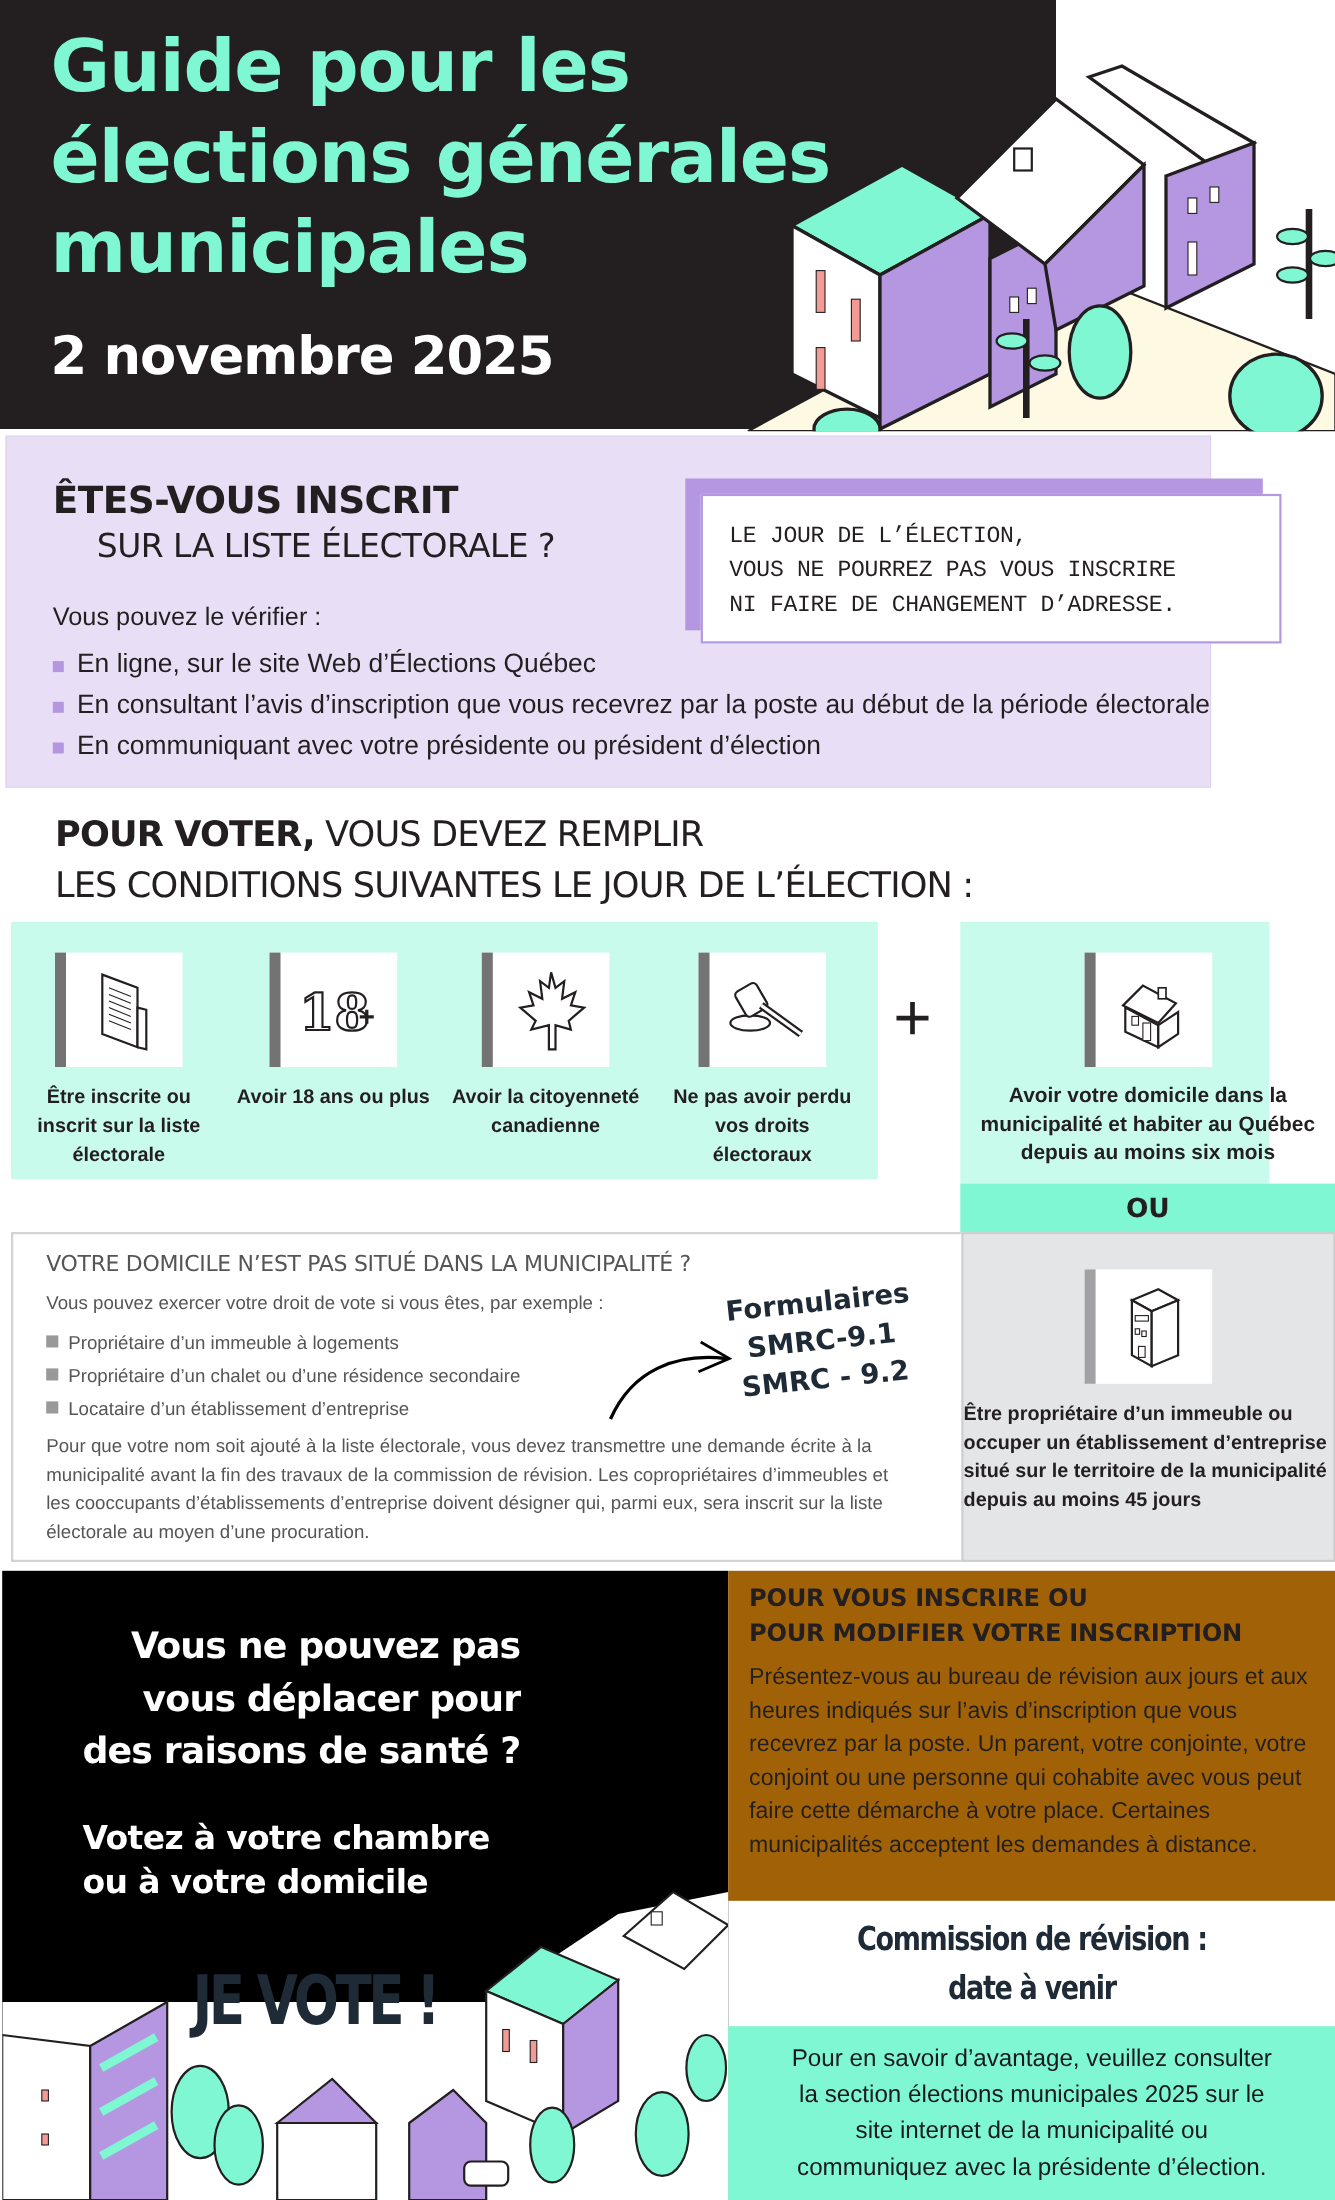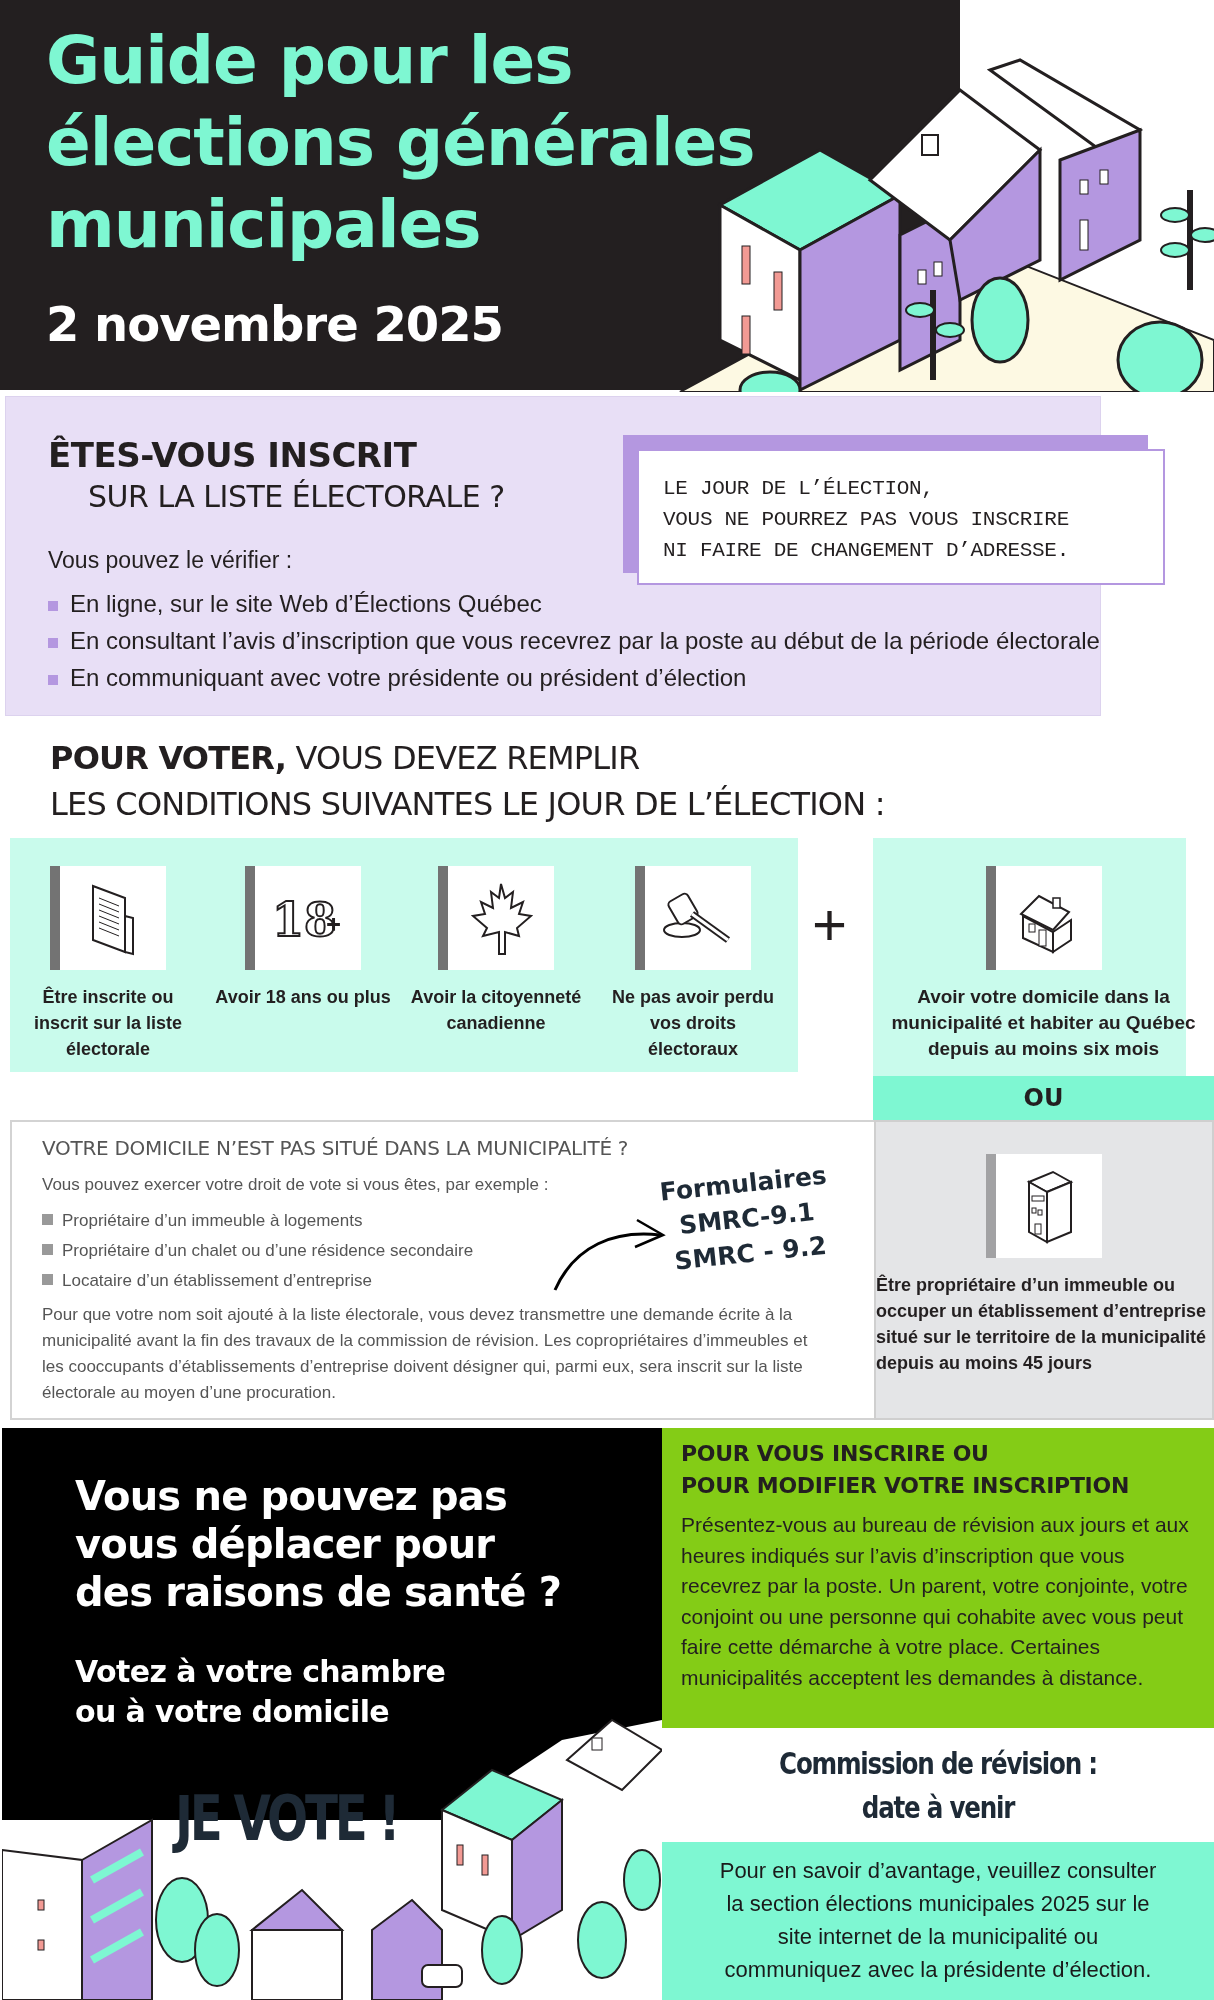--- a/index.html
+++ b/index.html
@@ -29,21 +29,21 @@
   
   .cond-title { position: absolute; left: 50px; top: 735px; font-family: "DejaVu Sans", sans-serif; font-size: 32px; line-height: 46px; color: #231f20; letter-spacing: -0.8px; }
   .cond-title b { font-weight: bold; }
   .cond-box { position: absolute; left: 10px; top: 838px; width: 788px; height: 234px; background: #c9fbec; }
   .cond-item { position: absolute; top: 28px; width: 180px; text-align: center; }
   .icon-tile { position: relative; width: 116px; height: 104px; margin: 0 auto; background: #ffffff; border-left: 10px solid #737373; display: flex; align-items: center; justify-content: center; }
   .icon-tile svg { width: 80px; height: 80px; }
   .cond-label { margin-top: 14px; font-size: 18px; line-height: 26px; font-weight: bold; color: #231f20; }
   .plus { position: absolute; left: 812px; top: 890px; font-size: 60px; color: #231f20; font-weight: normal; }
 
-  .dom-box { position: absolute; left: 873px; top: 838px; width: 313px; height: 238px; background: #c9fbec; }
+  .dom-box { position: absolute; left: 873px; top: 838px; width: 281px; height: 238px; background: #c9fbec; }
   .dom-box .cond-item { left: 0; width: 341px; }
   .dom-box .cond-label { font-size: 19px; }
   .ou-bar { position: absolute; left: 873px; top: 1076px; width: 341px; height: 44px; background: #7ef7d2; text-align: center; font-family: "DejaVu Sans", sans-serif; font-weight: bold; font-size: 24px; line-height: 44px; color: #231f20; }
 
   
   .nm-box { position: absolute; left: 10px; top: 1120px; width: 864px; height: 300px; background: #ffffff; border: 2px solid #d3d3d3; border-right: none; }
   .nm-title { position: absolute; left: 30px; top: 14px; font-family: "DejaVu Sans", sans-serif; font-size: 20px; color: #555555; letter-spacing: -0.3px; }
   .nm-intro { position: absolute; left: 30px; top: 53px; font-size: 17px; color: #555555; }
   .nm-list { position: absolute; left: 30px; top: 84px; list-style: none; }
   .nm-list li { font-size: 17px; line-height: 30px; color: #555555; position: relative; padding-left: 20px; }
@@ -51,27 +51,27 @@
   .nm-para { position: absolute; left: 30px; top: 180px; width: 780px; font-size: 17px; line-height: 26px; color: #555555; }
   .forms-note { position: absolute; left: 658px; top: 1175px; transform: rotate(-6deg); transform-origin: left top; text-align: center; font-family: "DejaVu Sans", sans-serif; font-weight: bold; font-size: 25px; line-height: 35px; color: #1e2a36; }
   .arrow { position: absolute; left: 545px; top: 1215px; width: 130px; height: 80px; }
 
   .owner-box { position: absolute; left: 874px; top: 1120px; width: 340px; height: 300px; background: #e4e5e7; border: 2px solid #cfcfcf; }
   .owner-box .icon-tile { border-left-color: #a2a2a4; margin-top: 32px; }
   .owner-box .cond-label { font-size: 18px; line-height: 26px; text-align: left; margin-top: 14px; }
 
   
   .health { position: absolute; left: 2px; top: 1428px; width: 660px; height: 572px; background: #000000; overflow: hidden; }
-  .health-q { position: absolute; left: 73px; top: 44px; color: #ffffff; font-family: "DejaVu Sans", sans-serif; font-weight: bold; font-size: 40px; line-height: 48px; letter-spacing: -0.8px; }
+  .health-q { position: absolute; left: 73px; top: 44px; color: #ffffff; font-family: "DejaVu Sans", sans-serif; font-weight: bold; font-size: 33px; line-height: 48px; letter-spacing: -0.8px; text-align: right; }
   .health-q span, .health-a span { display: block; }
   .health-a { position: absolute; left: 73px; top: 224px; color: #ffffff; font-family: "DejaVu Sans", sans-serif; font-weight: bold; font-size: 30px; line-height: 40px; letter-spacing: -0.6px; }
   .health-art { position: absolute; left: 0; top: 252px; width: 660px; height: 320px; }
   .je-vote { position: absolute; left: 175px; top: 1782px; font-family: "DejaVu Sans", sans-serif; font-weight: bold; font-size: 62px; color: #1e2a36; letter-spacing: -4px; transform: scaleX(0.78); transform-origin: left top; }
 
-  .inscr { position: absolute; left: 662px; top: 1428px; width: 552px; height: 300px; background: #84cc16; }
+  .inscr { position: absolute; left: 662px; top: 1428px; width: 552px; height: 300px; background: #a16207; }
   .inscr-title { position: absolute; left: 19px; top: 10px; font-family: "DejaVu Sans", sans-serif; font-weight: bold; font-size: 22px; line-height: 32px; color: #231f20; letter-spacing: -0.3px; }
   .inscr-title span { display: block; }
   .inscr-body { position: absolute; left: 19px; top: 82px; width: 520px; font-size: 21px; line-height: 30.5px; color: #231f20; }
 
   .commission { position: absolute; left: 662px; top: 1742px; width: 552px; text-align: center; font-family: "DejaVu Sans", sans-serif; font-weight: bold; font-size: 30px; line-height: 44px; color: #1e2a36; letter-spacing: -1.5px; }
   .commission span { display: block; transform: scaleX(0.82); }
   .more-info { position: absolute; left: 662px; top: 1842px; width: 552px; height: 158px; background: #7ef7d2; text-align: center; padding-top: 12px; font-size: 22px; line-height: 33px; color: #1a1a1a; }
   .more-info span { display: block; }
 </style>
 </head>

